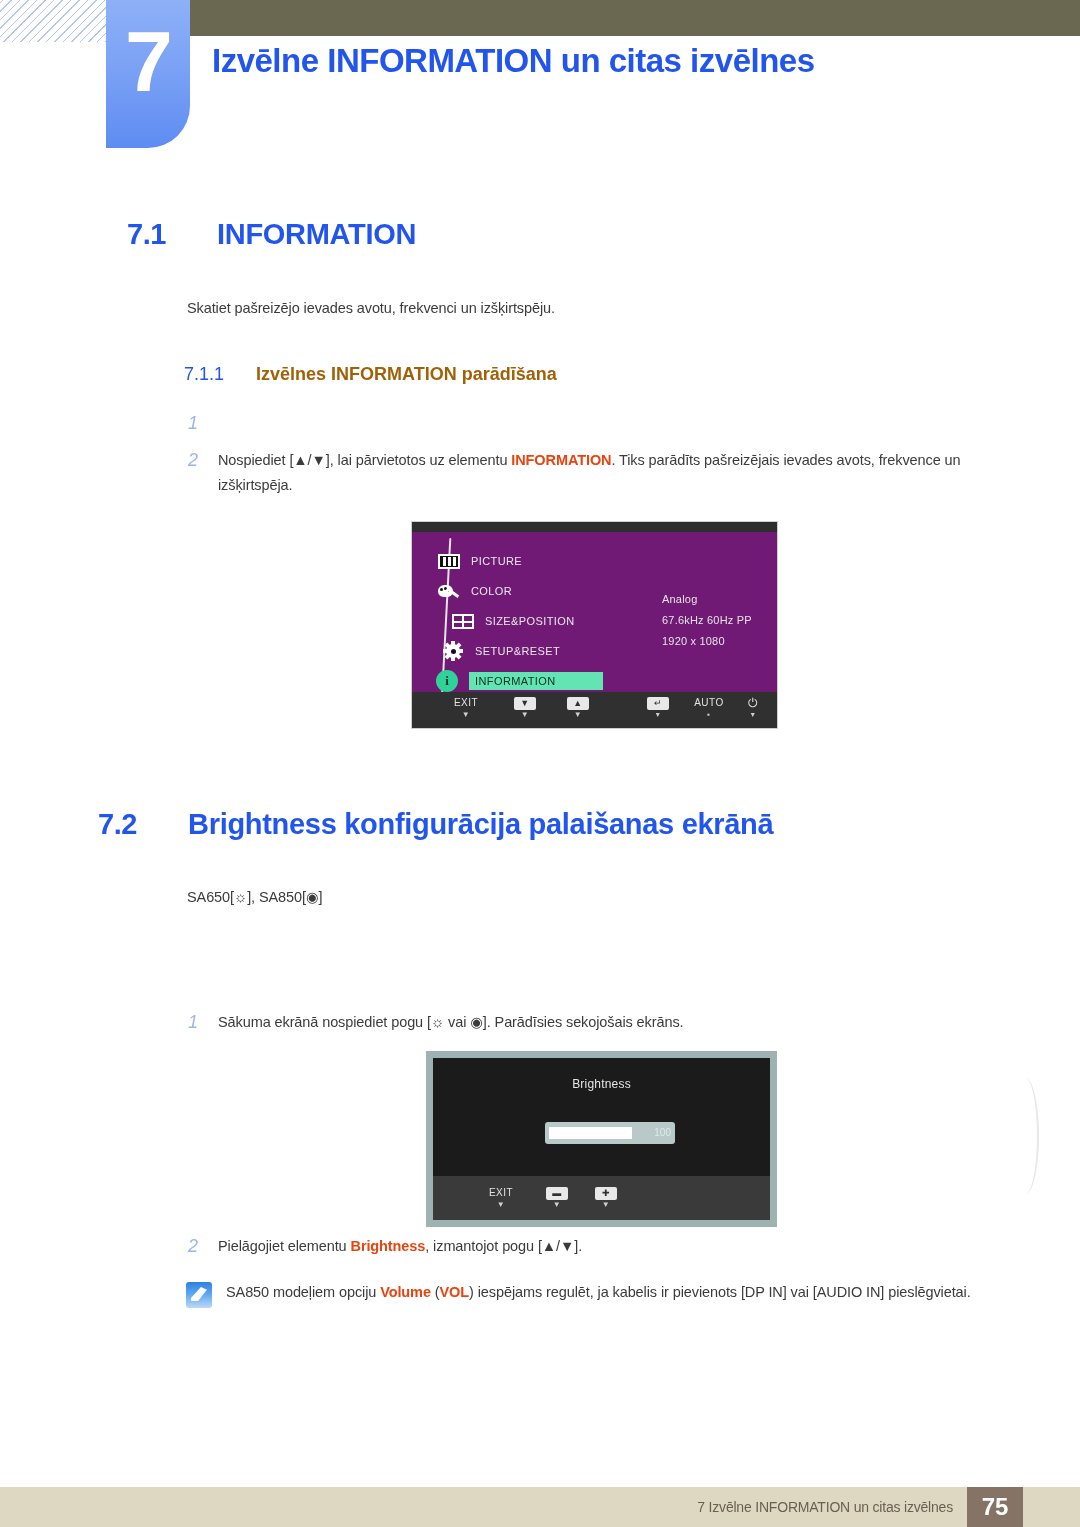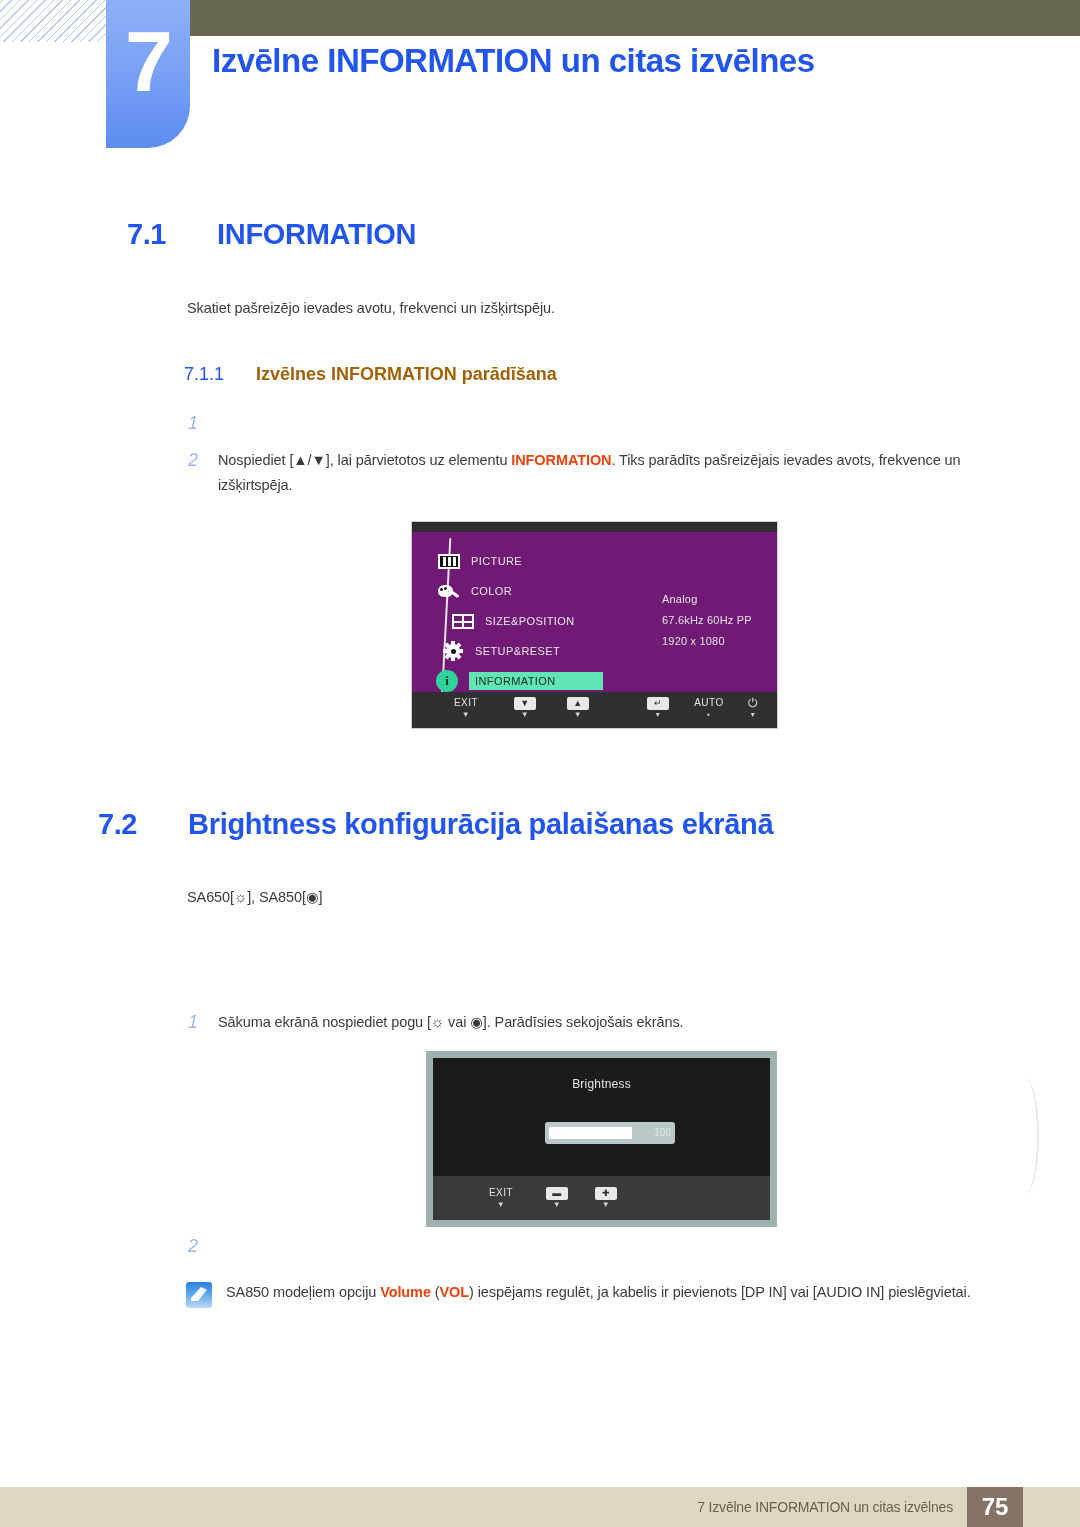--- a/index.html
+++ b/index.html
@@ -377,20 +377,21 @@
             <span class="cap"><span class="keybox">✚</span></span>
             <span class="tick">▼</span>
           </div>
         </div>
       </div>
     </div>
   </div>
 
   <div class="step" style="left:188px; top:1234px; width:800px;">
     <span class="step-num">2</span>
+    <span class="step-body"><span>Pielāgojiet elementu </span><span class="kw-red">Brightness</span><span>, izmantojot pogu [▲/▼].</span></span>
   </div>
 
   <div class="note">
     <span class="note-ico"></span>
     <span class="note-text"><span>SA850 modeļiem opciju </span><span class="kw-red">Volume</span><span> (</span><span class="kw-red">VOL</span><span>) iespējams regulēt, ja kabelis ir pievienots [DP IN] vai [AUDIO IN] pieslēgvietai.</span></span>
   </div>
 
   <div class="footer-bar">
     <span class="footer-text">7 Izvēlne INFORMATION un citas izvēlnes</span>
     <span class="footer-page">75</span>

